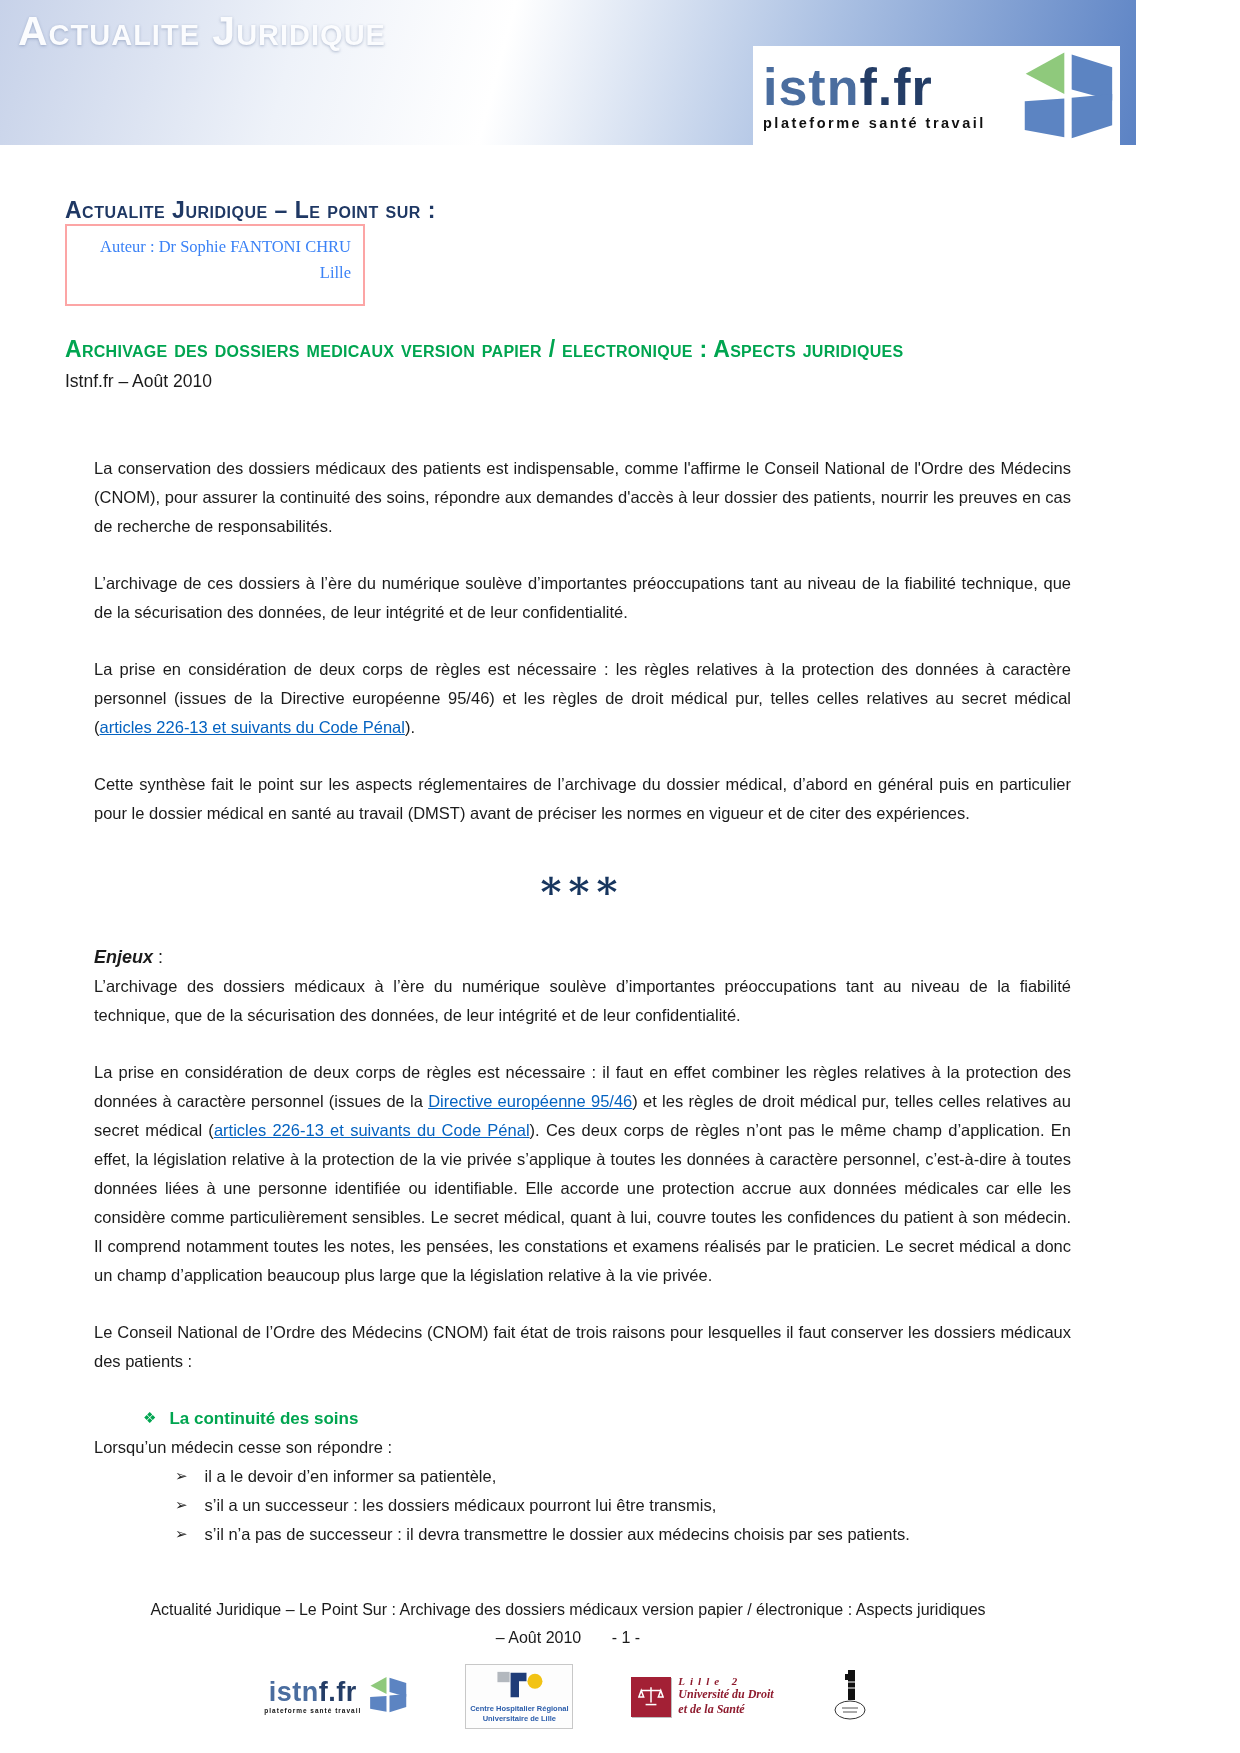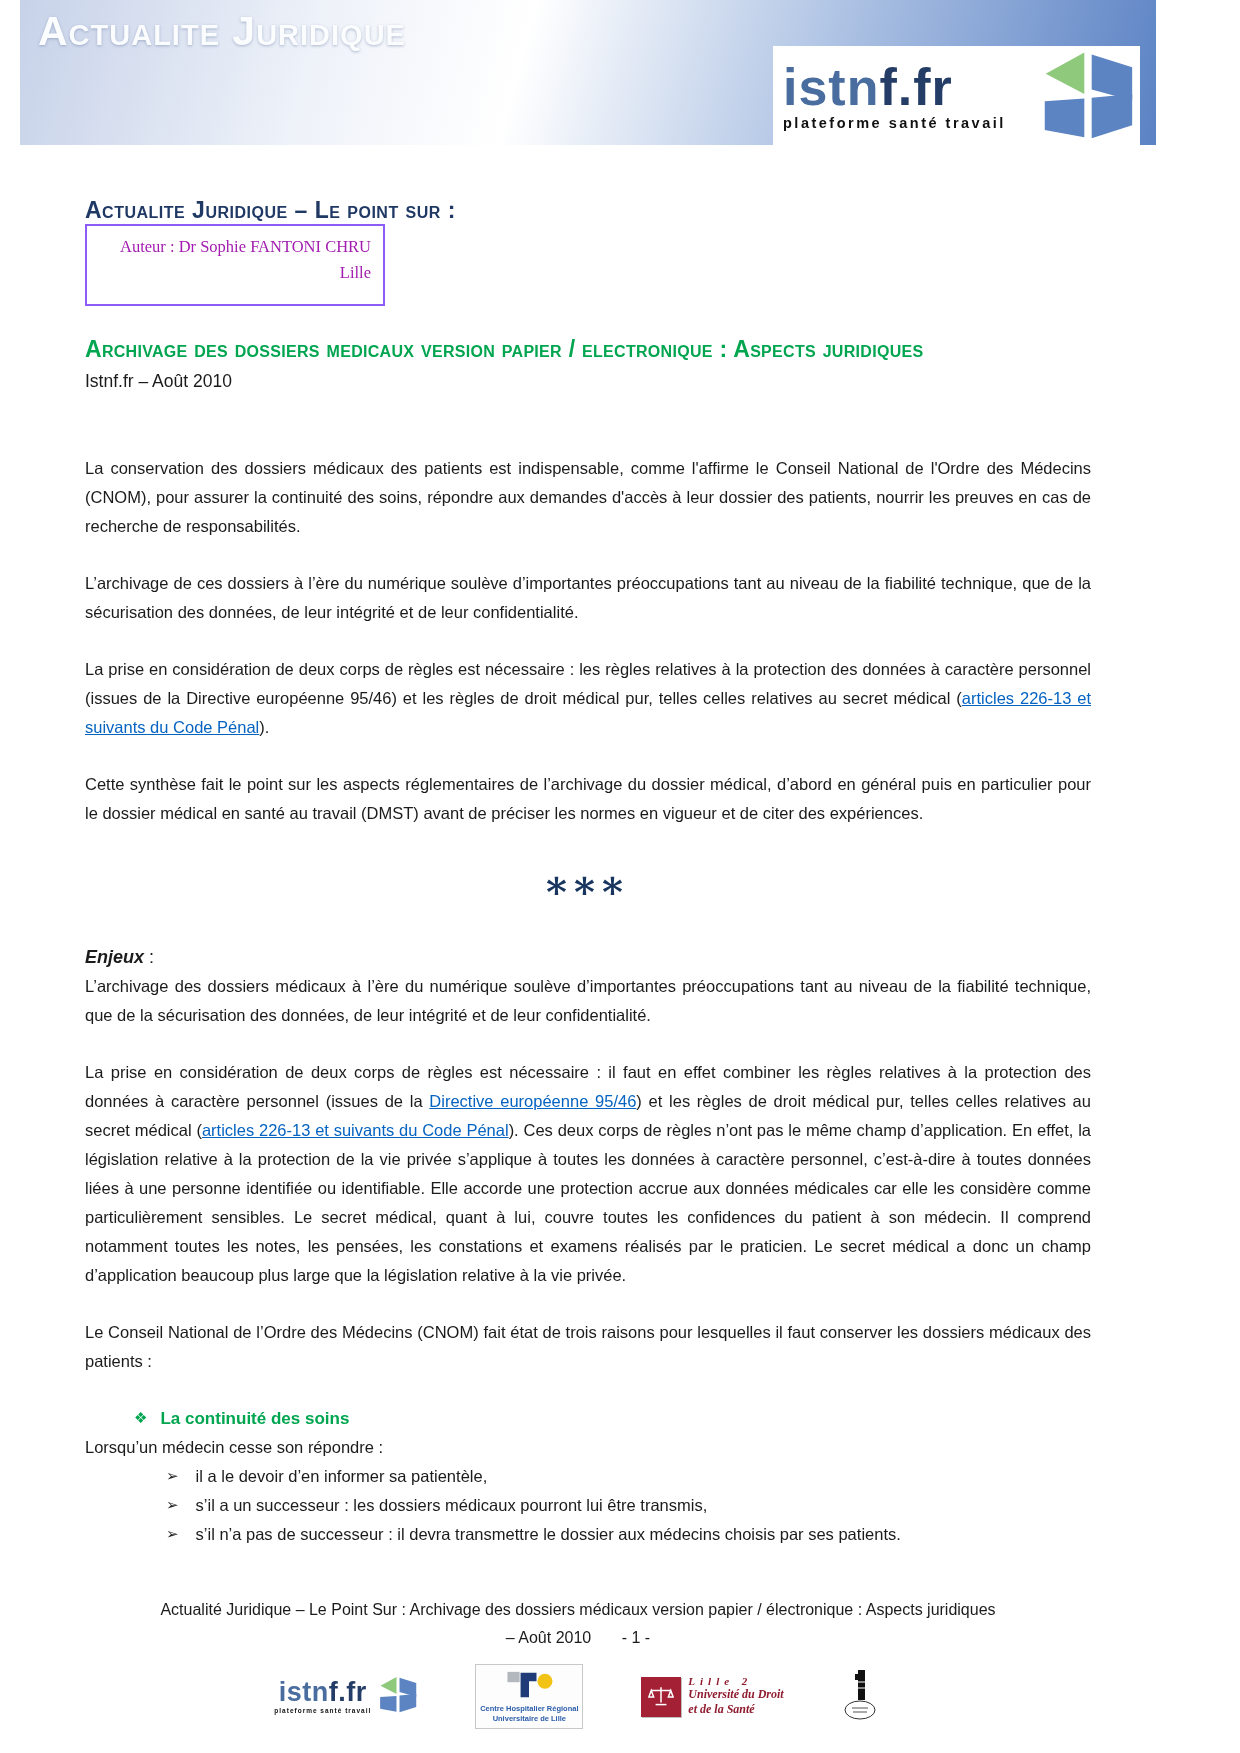--- a/index.html
+++ b/index.html
@@ -3,21 +3,20 @@
 <meta charset="utf-8">
 <style>
   html,body{margin:0;padding:0;background:#ffffff;}
   .page{
     position:relative;
     width:1136px;height:1753px;
     background:#ffffff;
     font-family:"Liberation Sans",sans-serif;
     color:#1b1b1b;
     overflow:hidden;
-    padding-left:20px;
   }
   
   .banner{
     position:relative;
     height:145px;
     background:linear-gradient(105deg,#c7d2e9 0%,#eef2f9 26%,#ffffff 44%,#a9bfe2 72%,#5b82c4 100%);
   }
   .banner-title{
     position:absolute;left:18px;top:8px;
     font-variant:small-caps;
@@ -42,35 +41,35 @@
     padding:30px 65px 0 65px;
     flex-direction:column;
   }
   .section-title{
     margin:22px 0 0 0;
     font-variant:small-caps;
     font-size:23px;font-weight:700;color:#1F3864;letter-spacing:.5px;
   }
   .author-box{
     width:272px;min-height:62px;
-    border:2px solid #8b5cf6;
+    border:2px solid #fca5a5;
     padding:8px 12px;
     font-family:"Liberation Serif",serif;
     font-size:16.5px;line-height:1.55;
-    text-align:right;color:#a21caf;
+    text-align:right;color:#3b82f6;
   }
   
   .article-title{
     margin:30px 65px 0 65px;
     font-variant:small-caps;
     font-size:23px;font-weight:700;color:#00A550;letter-spacing:.3px;
   }
   .subtitle{margin:8px 65px 0 65px;font-size:17.5px;}
   
-  .content{padding:0 65px;}
+  .content{padding:0 65px;margin-left:29px;}
   .content p{
     margin:28px 0 0 0;
     font-size:16.5px;line-height:29px;
     text-align:justify;
   }
   .content p.first{margin-top:62px;}
   a.doclink{color:#0563C1;text-decoration:underline;cursor:pointer;}
   .separator{
     margin:40px 0 18px 0;
     text-align:center;

